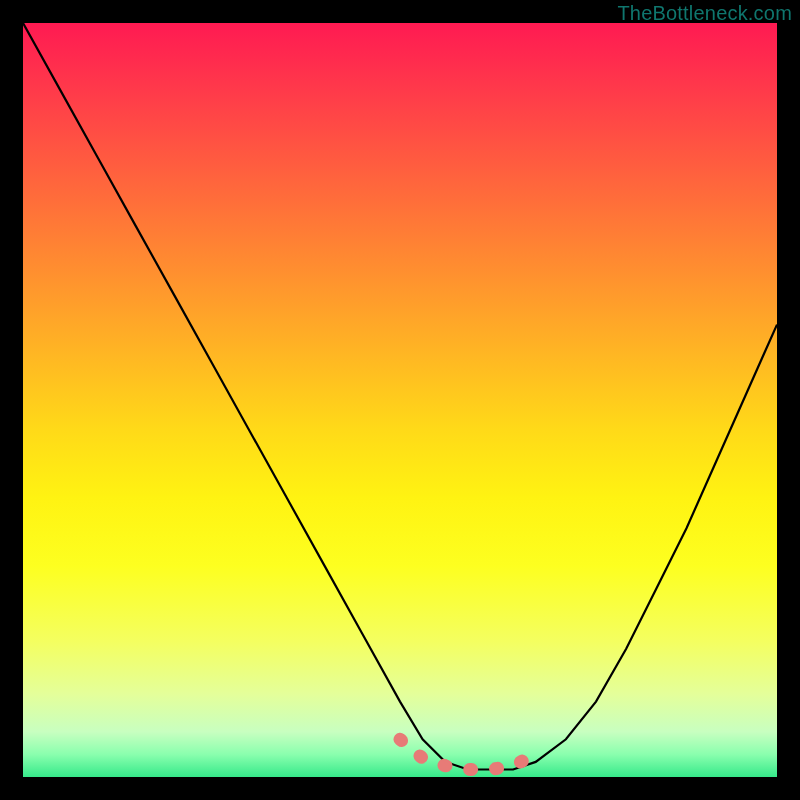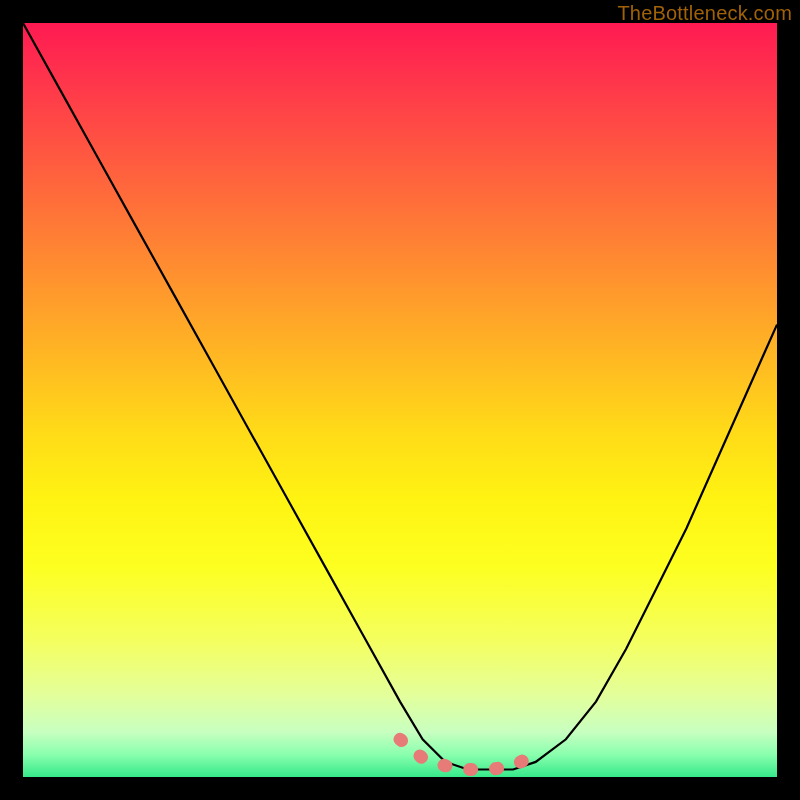--- a/index.html
+++ b/index.html
@@ -43,21 +43,21 @@
     left: 0; top: 0;
     width: 100%;
     height: 100%;
   }
   .credit {
     position: absolute;
     top: 2px;
     right: 8px;
     font-family: Arial, Helvetica, sans-serif;
     font-size: 20px;
-    color: #a16207;
+    color: #0f766e;
     letter-spacing: 0.2px;
   }
 </style>
 </head>
 <body>
 
 <div class="frame">
 
   <div class="plot-area">
     <div class="gradient-bg"></div>

